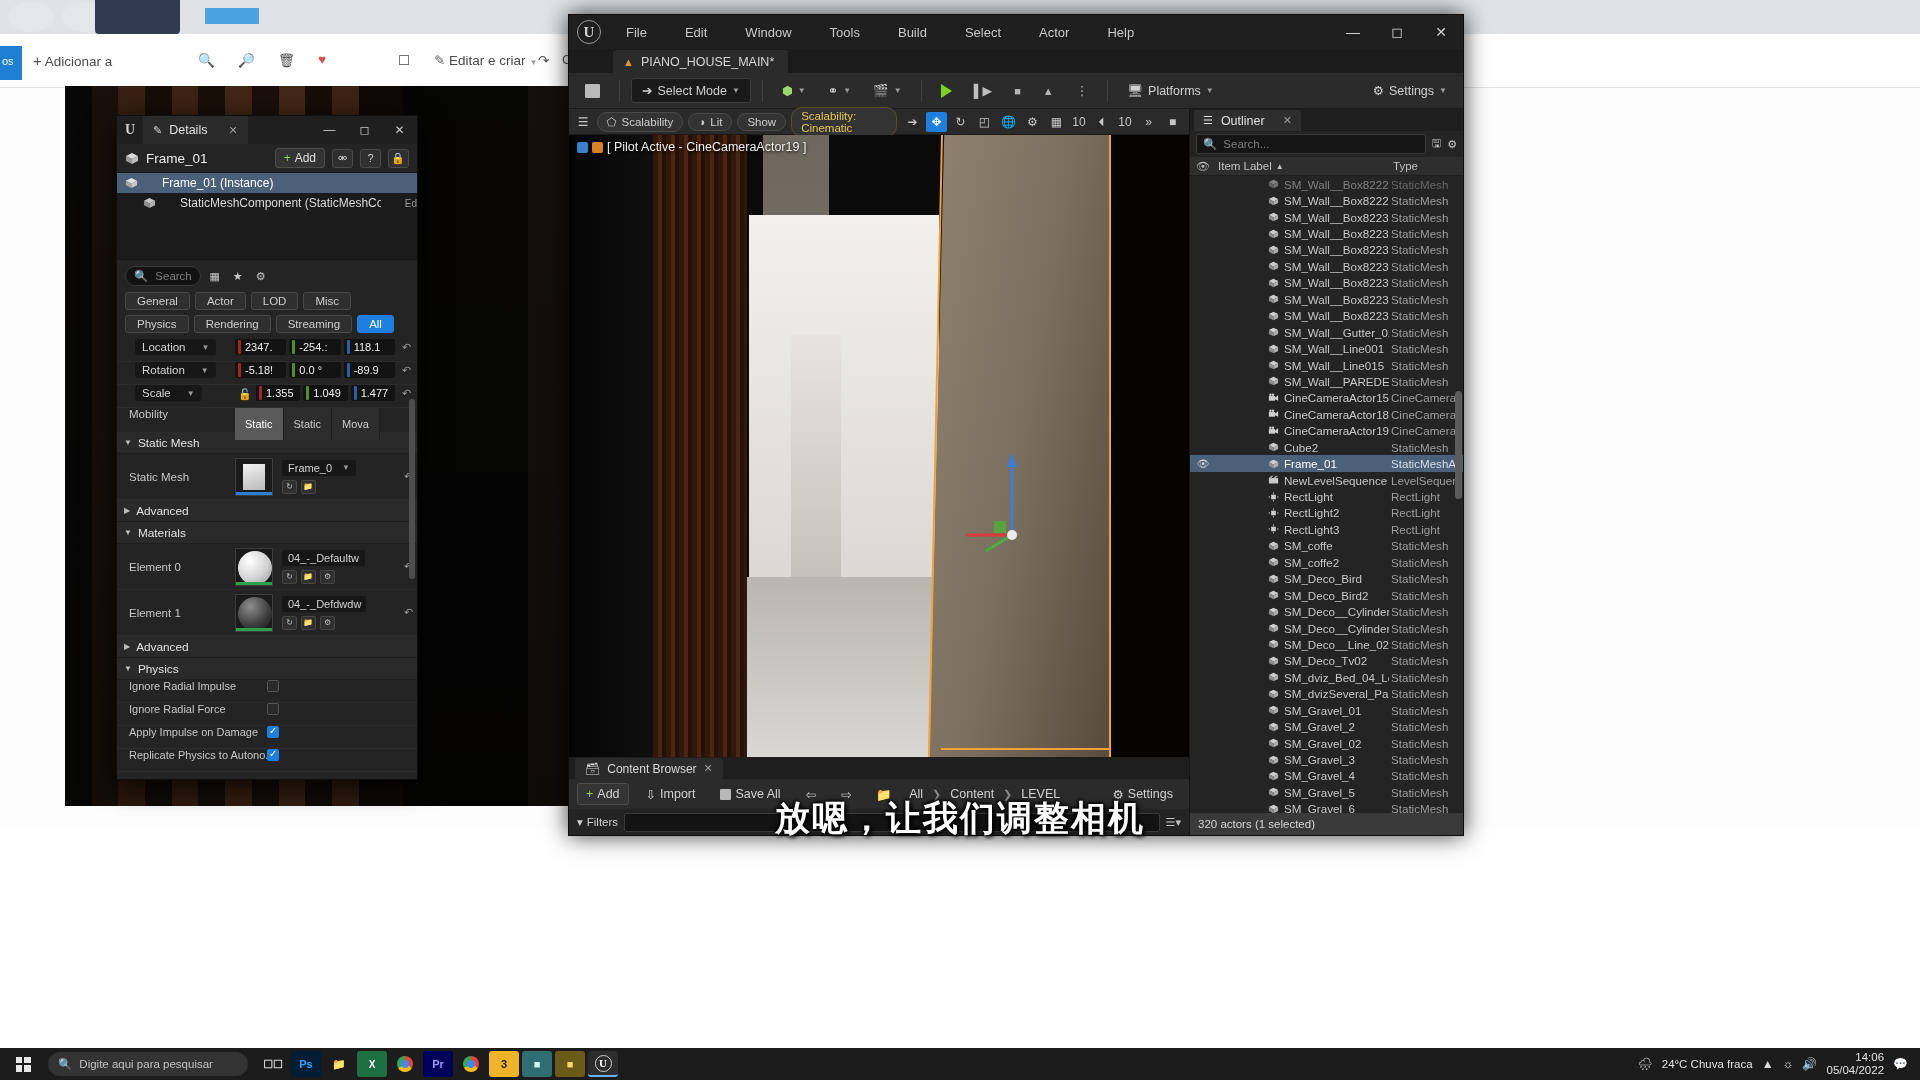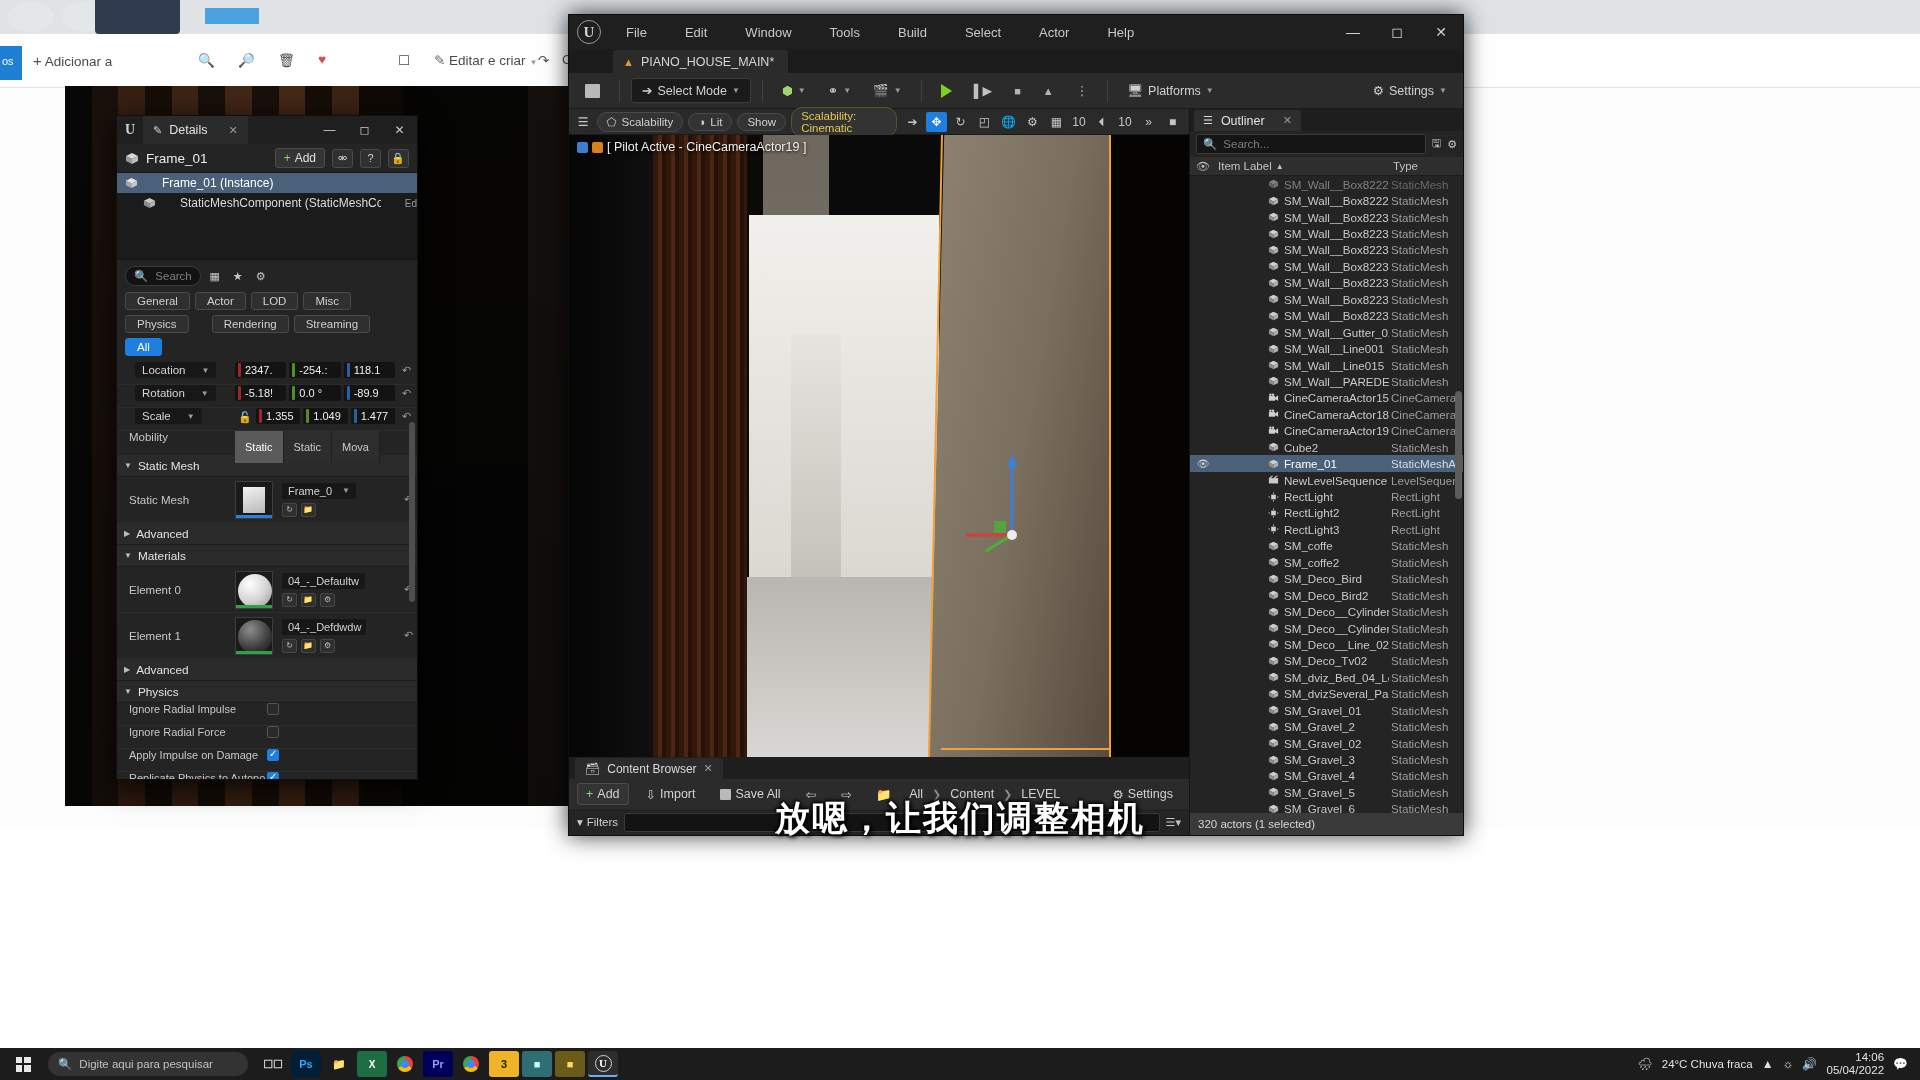--- a/index.html
+++ b/index.html
@@ -1023,21 +1023,21 @@
       <div class="d-sicon">⚙</div>
     </div>
   </div>
 
   <div id="d-filters">
       <div class="fchip">General</div>
       <div class="fchip">Actor</div>
       <div class="fchip">LOD</div>
       <div class="fchip">Misc</div>
       <div class="fchip">Physics</div>
-      <div class="fchip" style="margin-left: 18px;">Rendering</div>
+      <div class="fchip" style="margin-left: 0px;">Rendering</div>
       <div class="fchip">Streaming</div>
       <div class="fchip on">All</div>
     </div>
 
   <div id="d-props">
 
     <div id="transform-rows">
         <div class="prow">
           <div class="pname">
        <div class="pdd">

